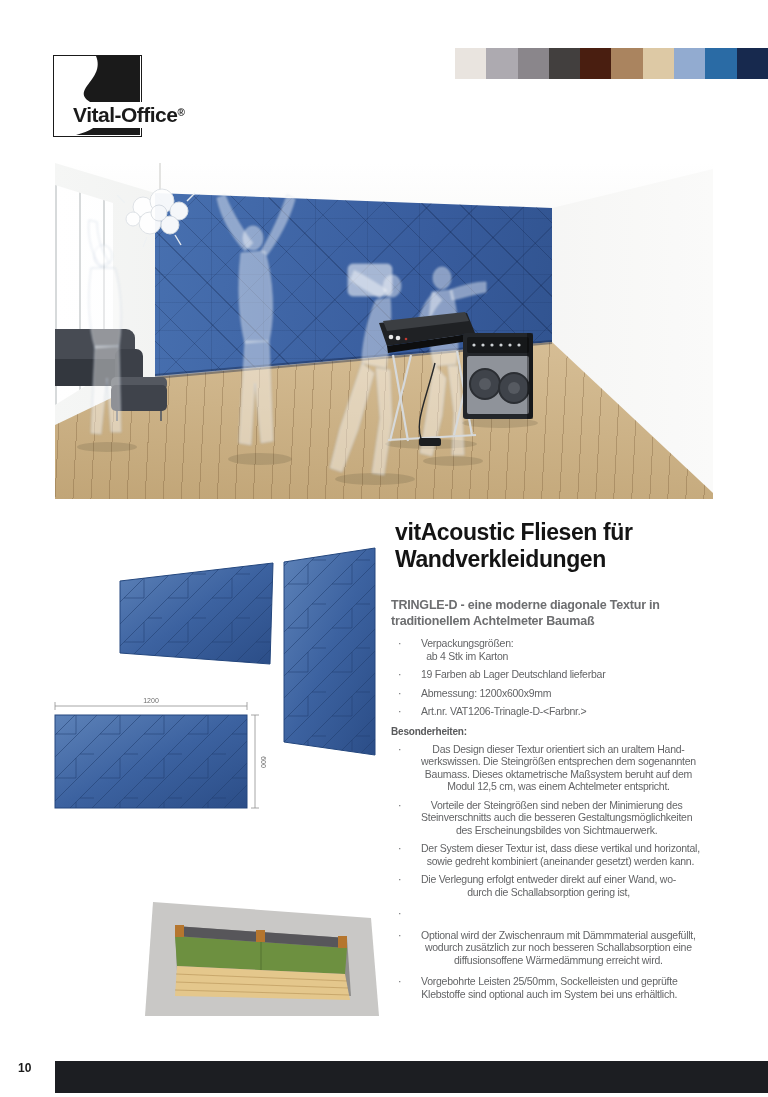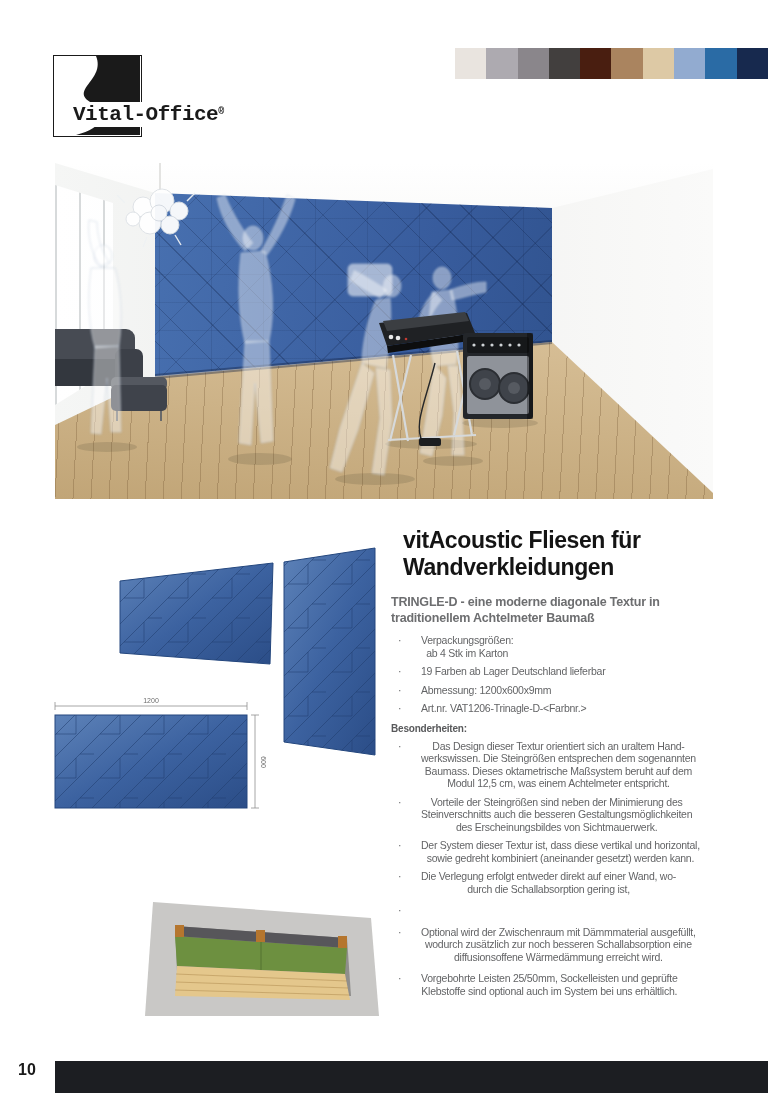--- a/index.html
+++ b/index.html
@@ -8,21 +8,21 @@
 
   
   .swatch-strip{position:absolute;left:455px;top:48px;width:313px;height:31px;display:flex;}
   .swatch-strip .sw{flex:1 0 auto;}
 
   
   .logo-box{position:absolute;left:53px;top:55px;width:89px;height:82px;background:#fff;
             border:1.5px solid #1a1a1a;box-sizing:border-box;}
   .logo-box svg{position:absolute;left:0;top:0;}
   .logo-text{position:absolute;left:70px;top:102px;font-size:21px;font-weight:700;
-             letter-spacing:-0.5px;background:#fff;padding:1px 3px;white-space:nowrap;font-family:Liberation Mono, monospace;}
+             letter-spacing:-0.5px;background:#fff;padding:1px 3px;white-space:nowrap;}
   .logo-text sup{font-size:10px;vertical-align:6px;}
 
   
   .hero{position:absolute;left:55px;top:163px;width:658px;height:336px;overflow:hidden;
         background:linear-gradient(to bottom,#ffffff,#f3f3f1 45%);}
   .hero .layer{position:absolute;inset:0;}
   .hero-leftwall{clip-path:polygon(0 0,100px 30px,100px 214px,0 262px);
         background:linear-gradient(to right,#f5f6f5,#e4e4e2);}
   .hero-window{clip-path:polygon(0 22px,58px 40px,58px 206px,0 242px);
         background:
@@ -46,38 +46,38 @@
   .hero svg.scene{position:absolute;left:0;top:0;}
 
   
   .panelA{position:absolute;left:118px;top:560px;}
   .panelB{position:absolute;left:282px;top:546px;}
   .panelC{position:absolute;left:50px;top:696px;}
   .dim-label{font-size:7px;fill:#6d6d6d;font-family:"Liberation Sans",sans-serif;}
 
   
   .col{position:absolute;left:391px;top:515px;width:326px;}
-  .col h1{margin:12px;font-size:23px;line-height:27px;font-weight:700;color:#141414;
+  .col h1{margin:4px;font-size:23px;line-height:27px;font-weight:700;color:#141414;
           letter-spacing:-0.4px;white-space:pre-line;}
-  .subtitle{margin-top:13px;font-size:12.5px;line-height:16px;font-weight:700;color:#6d6e70;
+  .subtitle{margin-top:24px;font-size:12.5px;line-height:16px;font-weight:700;color:#6d6e70;
           letter-spacing:-0.2px;white-space:pre-line;}
   .spec-list{margin-top:8px;}
   .bullet-row{display:flex;margin-bottom:6px;}
   .bullet-row .dot{width:30px;flex:0 0 30px;color:#636466;font-size:10.5px;line-height:12.5px;
           padding-left:7px;box-sizing:border-box;}
   .bullet-text{font-size:10.5px;line-height:12.5px;color:#636466;letter-spacing:-0.25px;
           white-space:pre-line;text-align:center;}
   .sec-head{margin:8px 0 6px 0;font-size:10px;font-weight:700;color:#58595b;letter-spacing:-0.2px;}
   .proc .bullet-row{margin-bottom:9px;}
 
   
   .tech{position:absolute;left:145px;top:878px;}
 
   
-  .page-number{position:absolute;left:18px;top:1061px;font-size:16px;font-weight:700;color:#1a1a1a;}
+  .page-number{position:absolute;left:18px;top:1061px;font-size:12px;font-weight:700;color:#1a1a1a;}
   .footer-bar{position:absolute;left:55px;top:1061px;width:713px;height:32px;background:#1c1e22;}
 </style>
 </head>
 <body>
 
 <div class="page">
 
   <div class="swatch-strip">
     <div class="sw" style="background: rgb(233, 228, 223);"></div>
     <div class="sw" style="background: rgb(173, 170, 176);"></div>

